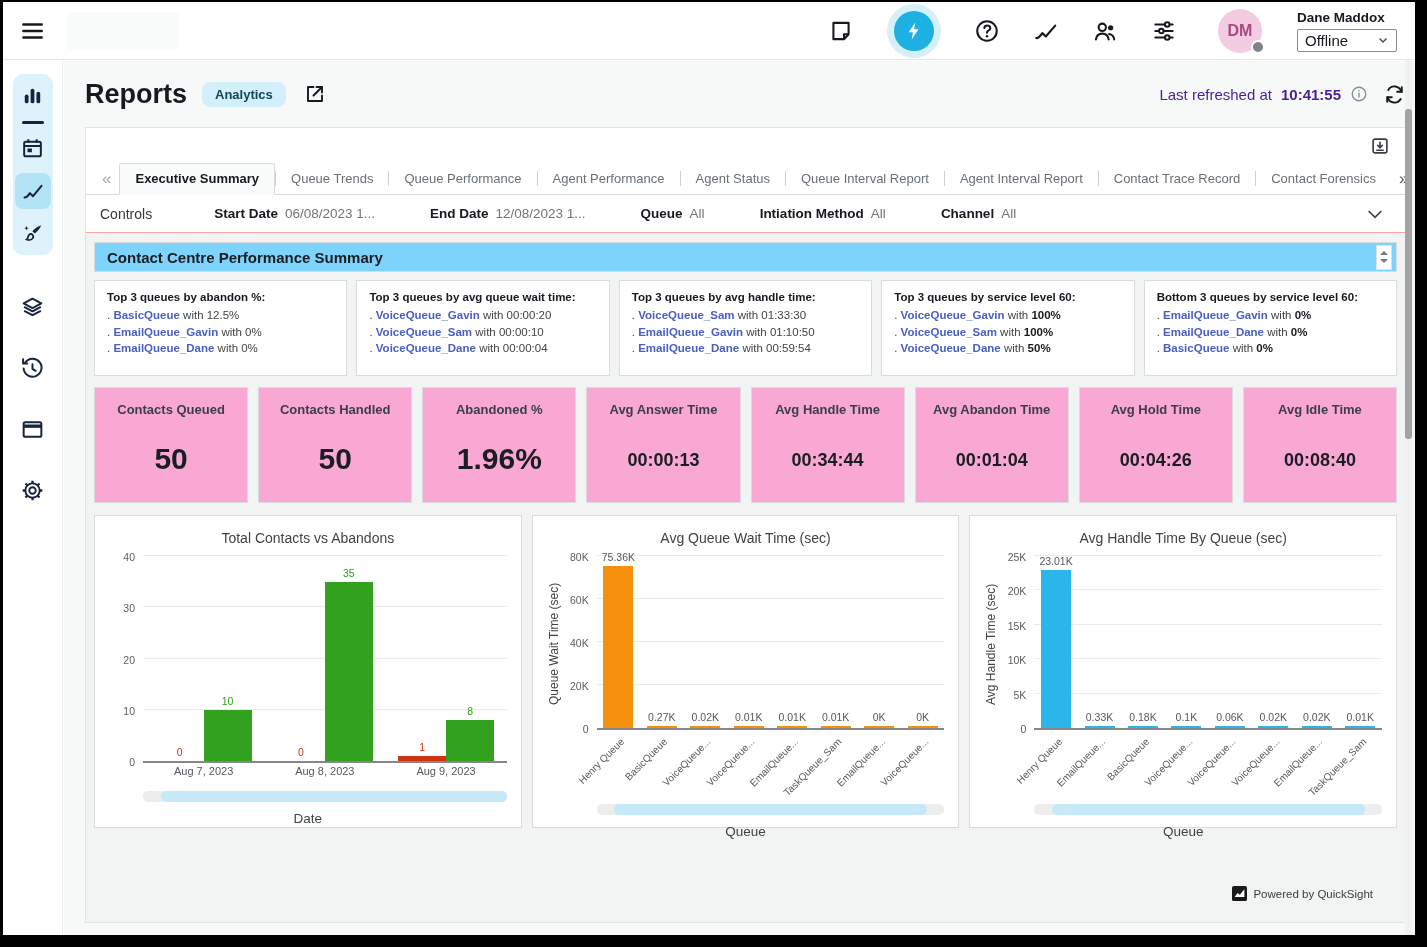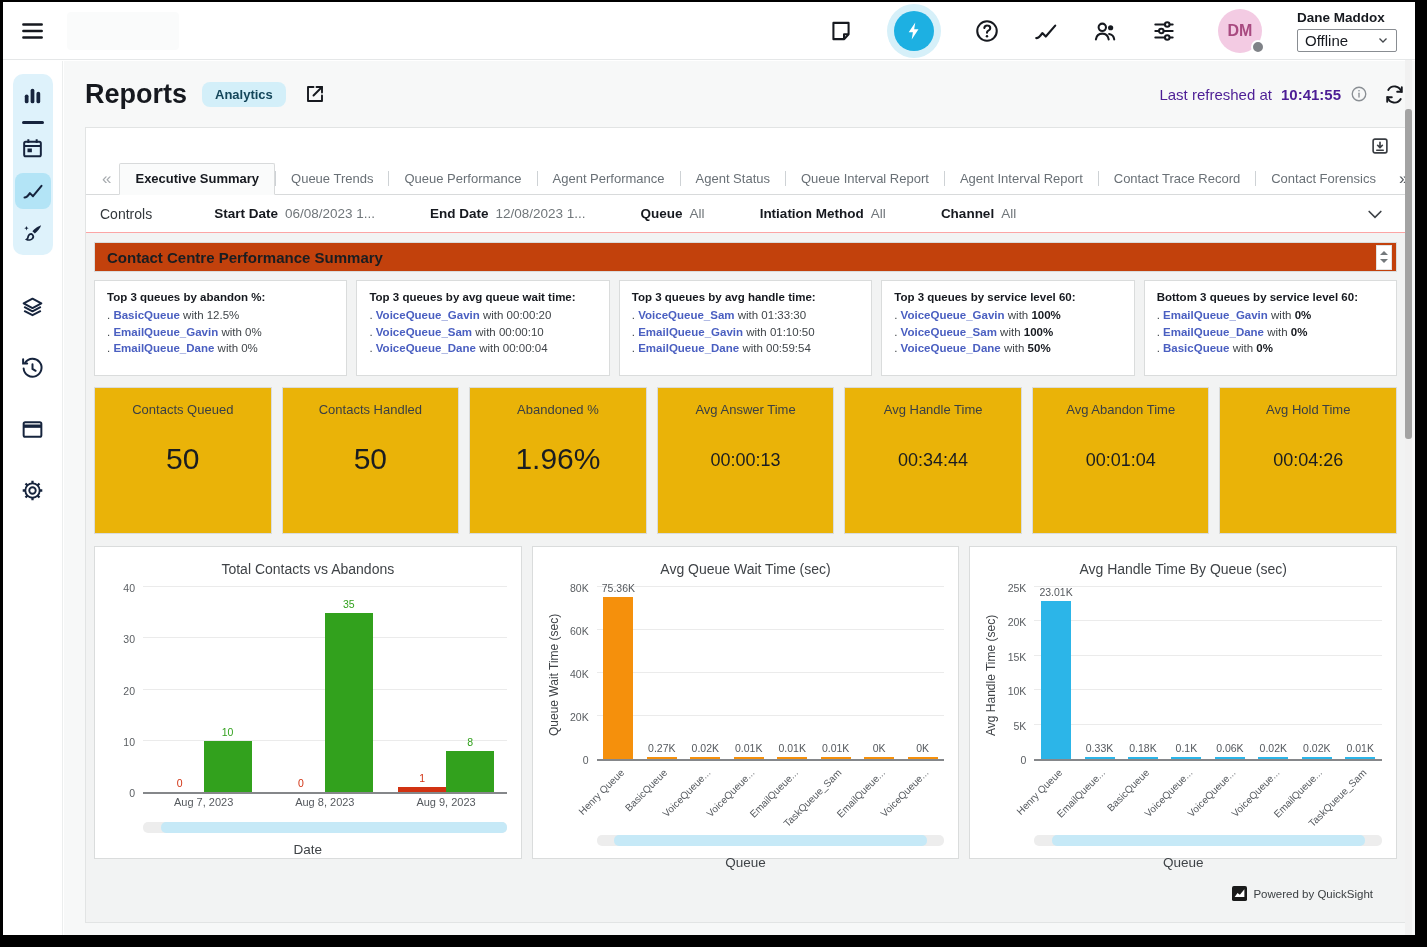--- a/index.html
+++ b/index.html
@@ -76,39 +76,39 @@
                   padding:0 20px 0 14px; background:#fff; }
   .controls-label { font-size:14px; color:#33383c; margin-right:62px; }
   .filters { display:flex; gap:55px; }
   .filter { display:flex; align-items:center; gap:7px; font-size:13.5px; cursor:pointer; white-space:nowrap; }
   .flabel { font-weight:bold; color:#16191f; }
   .fvalue { color:#70767a; }
   .controls-chevron { margin-left:auto; width:20px; height:20px; color:#3c4146; }
 
   
   .dashboard { flex:1; min-height:0; background:#f2f3f3; padding:9px 8px 6px; display:flex; flex-direction:column; }
-  .summary-bar { flex:0 0 auto; height:30px; background:#c2410c; border:1px solid #dadcdc; display:flex;
+  .summary-bar { flex:0 0 auto; height:30px; background:#7dd3fc; border:1px solid #dadcdc; display:flex;
                  align-items:center; padding:0 4px 0 12px; margin-bottom:8px; }
   .summary-title { flex:1; font-size:15px; font-weight:bold; color:#1a1d21; }
   .mini-scroll { width:16px; height:25px; border:1px solid #e3e3e3; background:#fff; display:flex;
                  flex-direction:column; align-items:center; justify-content:center; gap:4px; cursor:pointer; }
   .tri-up { width:0; height:0; border-left:4px solid transparent; border-right:4px solid transparent;
             border-bottom:4px solid #74797c; }
   .tri-down { width:0; height:0; border-left:4px solid transparent; border-right:4px solid transparent;
               border-top:4px solid #74797c; }
 
   .insights-row { flex:0 0 auto; display:flex; gap:9px; margin-bottom:11px; }
   .insight { flex:1; background:#fff; border:1px solid #dadcdc; padding:10px 12px 0; height:96px; overflow:hidden; }
   .ititle { font-size:11.5px; font-weight:bold; color:#16191f; margin-bottom:4px; }
   .iline { font-size:11.5px; color:#404549; line-height:16.5px; white-space:nowrap; }
   .ilink { color:#4a5fc1; font-weight:bold; text-decoration:none; cursor:pointer; }
   .ival.bold { font-weight:bold; color:#16191f; }
 
   .kpi-row { flex:0 0 auto; display:flex; gap:10px; margin-bottom:12px; }
-  .kpi { flex:1; background:#eab308; border:1px solid #dadcdc; height:147px; position:relative; }
+  .kpi { flex:1; background:#f9a8d4; border:1px solid #dadcdc; height:116px; position:relative;font-weight:bold; }
   .kpi-label { text-align:center; font-size:13px; color:#3a3f44; margin-top:14px; }
   .kpi-value { position:absolute; left:0; right:0; top:62px; text-align:center; font-size:18px; color:#1a1d21; }
   .kpi-value.large { font-size:30px; top:54px; }
 
   .charts-row { flex:0 0 auto; display:flex; gap:10px; }
   .chart-card { flex:1; background:#fff; border:1px solid #dadcdc; height:313px; padding:10px 14px 0; }
   .chart-title { text-align:center; font-size:14px; color:#3f4347; margin:4px 0 12px; }
   .chart-body { display:flex; }
   .ylab { flex:0 0 16px; writing-mode:vertical-rl; transform:rotate(180deg); font-size:12px; color:#3f4347;
           text-align:center; }
@@ -420,20 +420,24 @@
                 <div class="kpi-value">00:34:44</div>
               </div>
               <div class="kpi">
                 <div class="kpi-label">Avg Abandon Time</div>
                 <div class="kpi-value">00:01:04</div>
               </div>
               <div class="kpi">
                 <div class="kpi-label">Avg Hold Time</div>
                 <div class="kpi-value">00:04:26</div>
               </div>
+              <div class="kpi">
+                <div class="kpi-label">Avg Idle Time</div>
+                <div class="kpi-value">00:08:40</div>
+              </div>
             </div>
           <div class="charts-row">
               <div class="chart-card">
                 <div class="chart-title">Total Contacts vs Abandons</div>
                 <div class="chart-body">
                   <div class="yaxis" style="height: 205px;">
                     <span class="ytick" style="bottom: -5px;">0</span>
                     <span class="ytick" style="bottom: 46.25px;">10</span>
                     <span class="ytick" style="bottom: 97.5px;">20</span>
                     <span class="ytick" style="bottom: 148.75px;">30</span>

